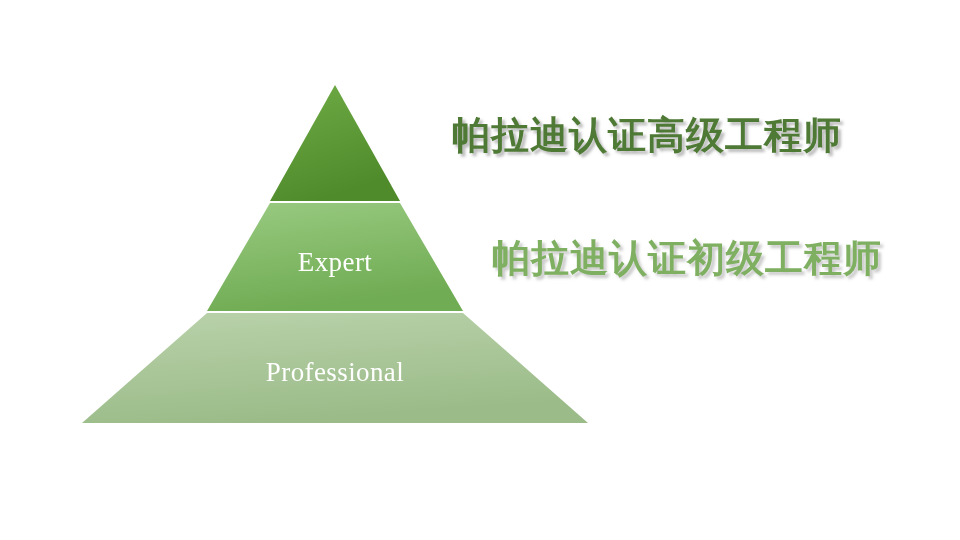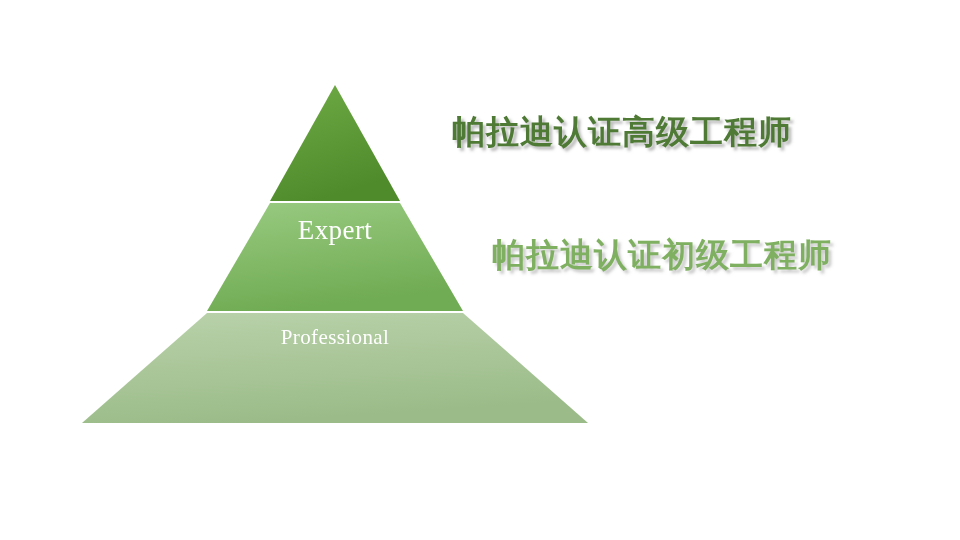--- a/index.html
+++ b/index.html
@@ -37,47 +37,48 @@
 
   .tier-label {
     position: absolute;
     color: #ffffff;
     font-family: "Liberation Serif", "DejaVu Serif", serif;
     font-weight: normal;
     text-align: center;
     white-space: nowrap;
     letter-spacing: 0.4px;
     pointer-events: none;
+    margin-top: 32px;
   }
   .tier-label.expert {
     left: 0;
     top: 140px;
     width: 530px;
     font-size: 27px;
   }
   .tier-label.professional {
     left: 0;
     top: 250px;
     width: 530px;
-    font-size: 21px;
+    font-size: 27px;
   }
   .tier-label.engineer {
     left: 0;
     top: 362px;
     width: 530px;
     font-size: 27px;
   }
 
   
   .caption {
     position: absolute;
     white-space: nowrap;
     font-family: Liberation Mono, monospace;
     font-weight: bold;
-    font-size: 33px;
+    font-size: 38px;
     letter-spacing: 1px;
   }
   .caption.level-senior {
     left: 452px;
     top: 110px;
     color: #4e7a35;
     text-shadow: 3px 3px 3px rgba(130, 130, 130, 0.55);
   }
   .caption.level-intermediate {
     left: 492px;

